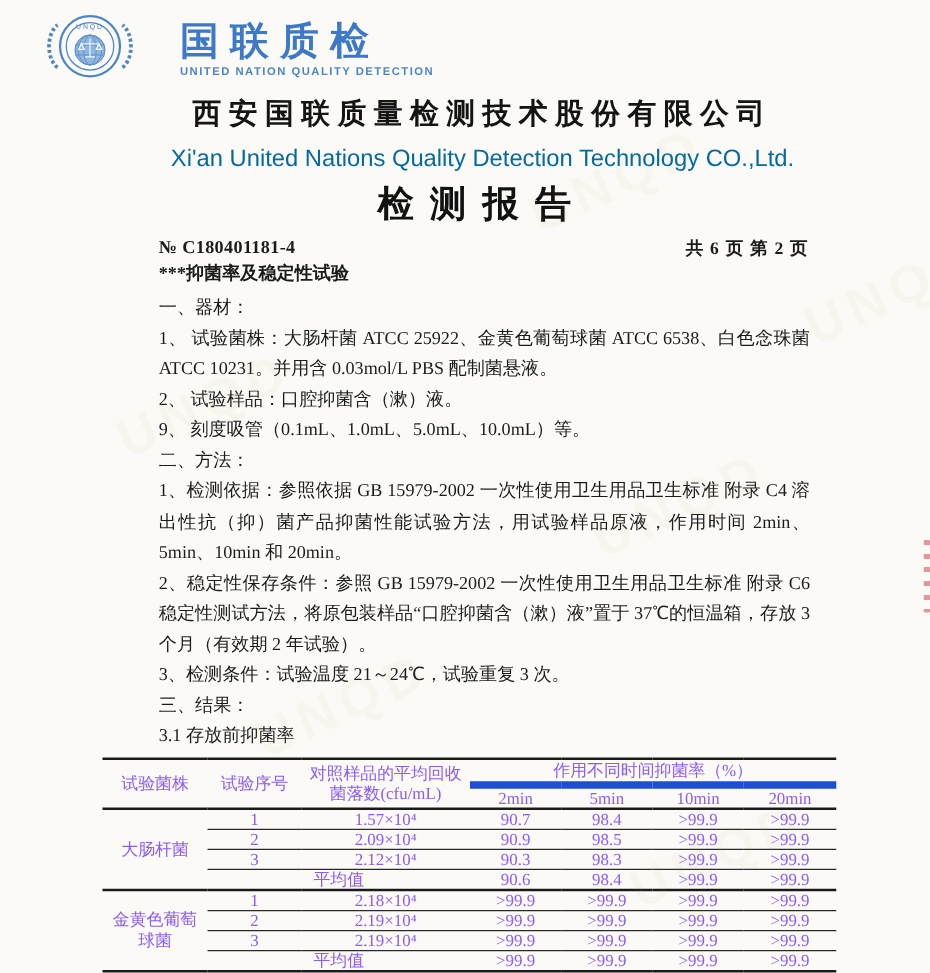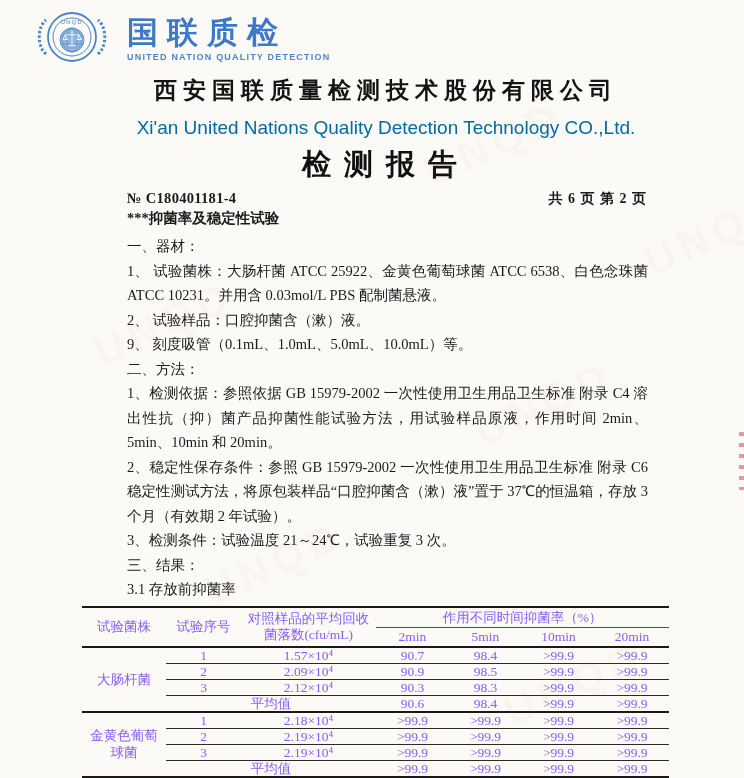--- a/index.html
+++ b/index.html
@@ -30,21 +30,21 @@
   .wm:nth-of-type(6){ top:210px; left:640px; }
   
   .red-seal-edge {
     position:absolute; right:0; top:432px; width:5px; height:58px;
     background: repeating-linear-gradient(
       to bottom, rgba(206,70,82,0.55) 0 4px, rgba(206,70,82,0) 4px 11px);
     border-radius:1px;
   }
   
   .logo { position:absolute; top:9px; left:30px; display:flex; align-items:center; }
-  .logo-text { margin-left:13px; }
+  .logo-text { margin-left:30px; }
   .logo-cn {
     font-family:"Liberation Sans", sans-serif;
     font-size:31px; font-weight:bold; letter-spacing:9px;
     color:#3d79c6; line-height:32px;
   }
   .logo-en {
     font-family:"Liberation Sans", sans-serif;
     font-size:9px; font-weight:bold; letter-spacing:1.2px;
     color:#4d86c8; margin-top:3px;
   }
@@ -80,21 +80,21 @@
   .table-wrap { margin:4px 0 0 82px; width:587px; }
   table.results {
     border-collapse:collapse; width:100%;
     font-size:13.5px; text-align:center; color:#8b5cf6;
   }
   .results th, .results td {
     font-weight:400; padding:0 2px; height:16px; line-height:15px;
   }
   .results .h1 th { border-top:2px solid #1a1a1a; height:21px; }
   .results .h1 th.rs { border-bottom:2px solid #1a1a1a; }
-  .results th.span-h { border-bottom:1px solid #1d4ed8; }
+  .results th.span-h { border-bottom:6px solid #1d4ed8; }
   .results .h2 th { border-bottom:2px solid #1a1a1a; height:19px; }
   .results th.control-h { line-height:16px; }
   .results tr.r td { border-bottom:1px solid #2a2a2a; }
   .results tr.r td.strain { border-bottom:none; }
   .results td.strain { white-space:pre-line; line-height:17px; }
   .results tr.avg1 td, .results td.strain-s1 { border-bottom:2px solid #1a1a1a !important; }
   .results tr.avg2 td, .results td.strain-s2 { border-bottom:3px solid #1a1a1a !important; }
   .footer-note { margin-left:80px; width:612px; text-align:center;
     margin-top:4px; font-size:14px; letter-spacing:1px; }
 </style>

